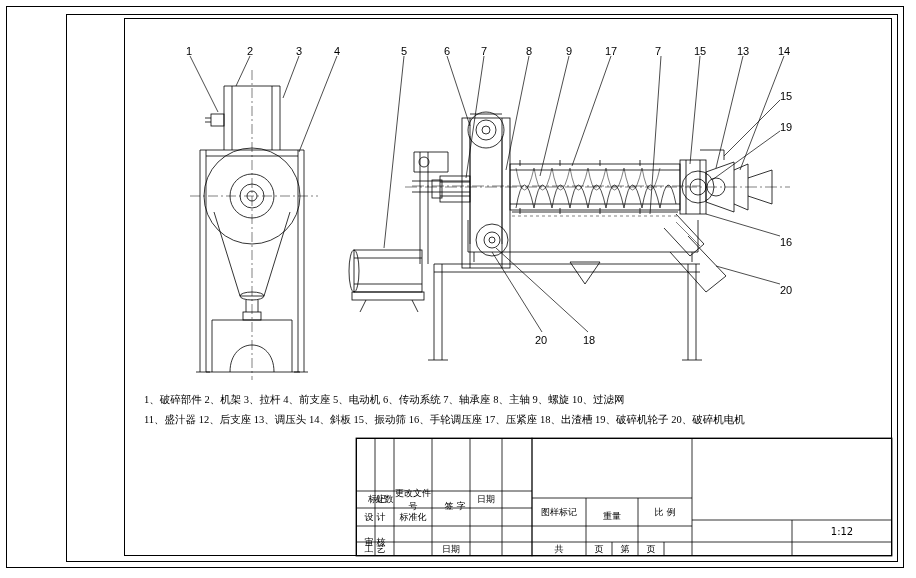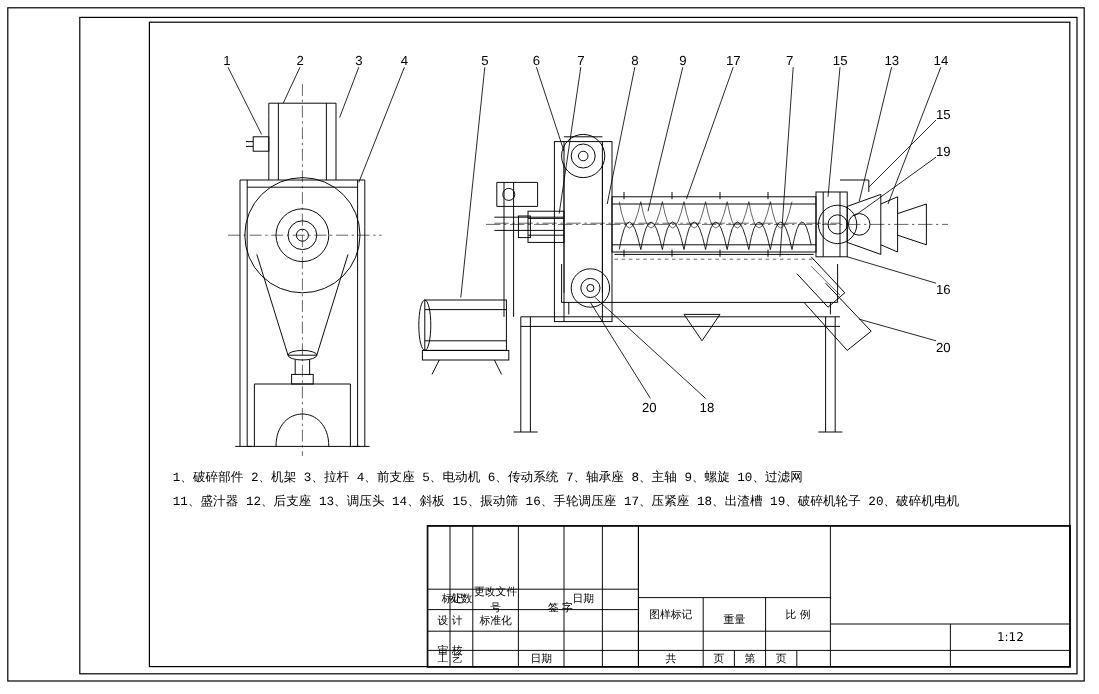--- a/index.html
+++ b/index.html
@@ -2,21 +2,21 @@
 <html><head>
 <meta charset="utf-8">
 <style>
   html,body{margin:0;padding:0;background:#ffffff;}
   body{width:916px;height:578px;font-family:"Liberation Sans",sans-serif;overflow:hidden;}
   #root{position:relative;width:916px;height:578px;background:#fff;}
   .frame-outer{position:absolute;left:6px;top:6px;width:898px;height:562px;border:1px solid #000;box-sizing:border-box;}
   .frame-inner{position:absolute;left:66px;top:14px;width:832px;height:548px;border:1px solid #000;box-sizing:border-box;}
   .frame-inner2{position:absolute;left:124px;top:18px;width:768px;height:538px;border:1px solid #000;box-sizing:border-box;}
   svg.draw{position:absolute;left:0;top:0;width:916px;height:578px;pointer-events:none;}
-  .legend{position:absolute;font-size:10.5px;color:#000;line-height:15px;white-space:nowrap;font-family:Liberation Mono, monospace;}
+  .legend{position:absolute;font-size:10.5px;color:#000;line-height:15px;white-space:nowrap;font-family:Liberation Serif, serif;}
   .tb{position:absolute;border:1px solid #000;box-sizing:border-box;font-size:9px;display:flex;align-items:center;justify-content:center;text-align:center;font-family:"DejaVu Sans",sans-serif;}
   .tb-title{font-size:11px;}
   .num{position:absolute;font-size:11px;font-family:"Liberation Sans",sans-serif;color:#000;}
 </style>
 </head>
 <body>
 
 <div id="root">
 
   <div class="frame-outer"></div>
@@ -216,21 +216,21 @@
 
       <path d="M692 520 L892 520"></path>
       <path d="M692 542 L892 542"></path>
       <path d="M792 520 L792 556"></path>
     </g>
   </svg>
 
   <div class="tb" style="left:356px;top:491px;width:42px;height:17px;border:none">标记</div>
   <div class="tb" style="left:375px;top:491px;width:19px;height:17px;border:none">处数</div>
   <div class="tb" style="left:394px;top:491px;width:38px;height:17px;border:none">更改文件号</div>
-  <div class="tb" style="left:448px;top:491px;width:38px;height:31px;border:none">签 字</div>
+  <div class="tb" style="left:436px;top:491px;width:38px;height:31px;border:none">签 字</div>
   <div class="tb" style="left:470px;top:491px;width:32px;height:17px;border:none">日期</div>
 
   <div class="tb" style="left:356px;top:508px;width:38px;height:18px;border:none">设 计</div>
   <div class="tb" style="left:394px;top:508px;width:38px;height:18px;border:none">标准化</div>
   <div class="tb" style="left:356px;top:526px;width:38px;height:32px;border:none">审 核</div>
   <div class="tb" style="left:356px;top:542px;width:38px;height:14px;border:none">工 艺</div>
   <div class="tb" style="left:432px;top:542px;width:38px;height:14px;border:none">日期</div>
 
   <div class="tb" style="left:532px;top:498px;width:54px;height:28px;border:none">图样标记</div>
   <div class="tb" style="left:586px;top:498px;width:52px;height:36px;border:none">重量</div>

